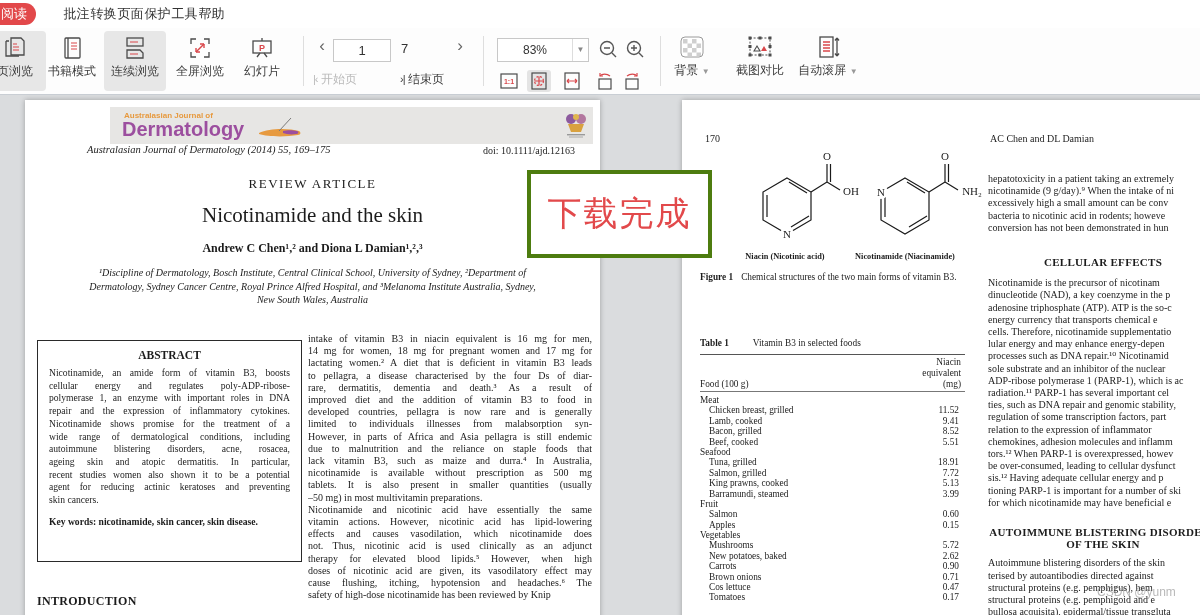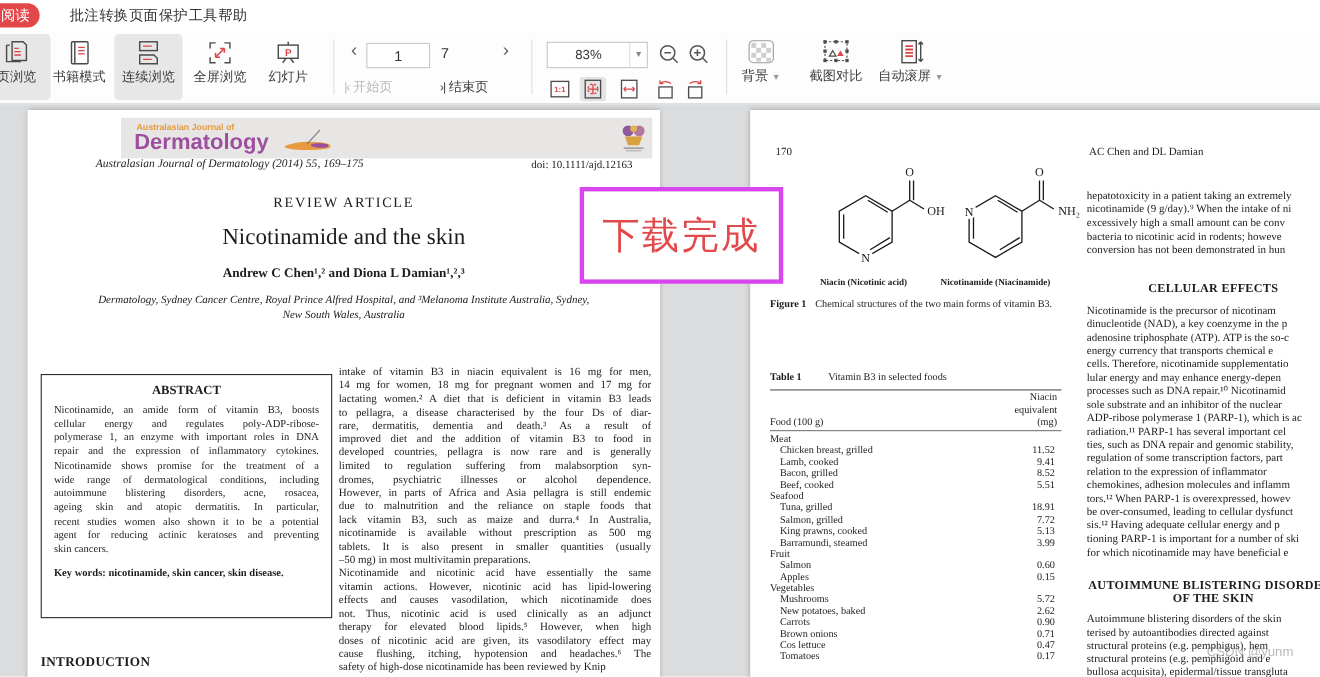--- a/index.html
+++ b/index.html
@@ -86,21 +86,21 @@
   .th2 { position:absolute; right:4px; top:2px; text-align:right; line-height:11px; }
   .trow { display:flex; height:10.4px; line-height:10.4px; }
   .trow .tl { flex:1; white-space:nowrap; }
   .trow:not(.grp) .tl { padding-left:9px; }
   .trow .tv { width:44px; text-align:right; padding-right:6px; }
   .rcol { position:absolute; left:306px; top:73px; width:230px; font-size:10px; line-height:12.2px; }
   .rhead { text-align:center; font-weight:bold; font-size:11px; letter-spacing:.3px; }
   .gap1 { height:22px; } .gap2 { height:9px; } .gap3 { height:17px; } .gap4 { height:7px; }
   
   .overlaybox { position:absolute; left:527px; top:170px; width:185px; height:88px; background:#fff;
-    border:4px solid #d946ef; z-index:60; display:flex; align-items:center; justify-content:center; }
+    border:4px solid #4d7c0f; z-index:60; display:flex; align-items:center; justify-content:center; }
   .overlaytext { color:#e2494b; font-size:34px; letter-spacing:2px; }
   .watermark { position:absolute; left:1097px; top:585px; z-index:55; font-size:12px;
     color:rgba(125,125,125,.55); }
   svg { display:block; }
 </style>
 </head>
 <body>
 
 <div class="menubar">
   <div class="pill">阅读</div>
@@ -363,20 +363,21 @@
             <rect x="6" y="26.4" width="14" height="1.2" fill="#b5b5b5"></rect>
           </svg>
       </span>
     </div>
     <div class="citeline">Australasian Journal of Dermatology (2014) 55, 169–175</div>
     <div class="doi">doi: 10.1111/ajd.12163</div>
     <div class="arttype">REVIEW ARTICLE</div>
     <div class="title">Nicotinamide and the skin</div>
     <div class="authors">Andrew C Chen¹,² and Diona L Damian¹,²,³</div>
     <div class="affil">
+        <div class="ln">¹Discipline of Dermatology, Bosch Institute, Central Clinical School, University of Sydney, ²Department of</div>
         <div class="ln">Dermatology, Sydney Cancer Centre, Royal Prince Alfred Hospital, and ³Melanoma Institute Australia, Sydney,</div>
         <div class="ln">New South Wales, Australia</div>
       </div>
 
     <div class="absbox">
       <div class="absheading">ABSTRACT</div>
       <div class="abslines">
           <div class="para">
             <div class="ln j">Nicotinamide, an amide form of vitamin B3, boosts</div>
             <div class="ln j">cellular energy and regulates poly-ADP-ribose-</div>
@@ -398,22 +399,21 @@
 
     <div class="col2">
         <div class="para">
           <div class="ln j">intake of vitamin B3 in niacin equivalent is 16 mg for men,</div>
           <div class="ln j">14 mg for women, 18 mg for pregnant women and 17 mg for</div>
           <div class="ln j">lactating women.² A diet that is deficient in vitamin B3 leads</div>
           <div class="ln j">to pellagra, a disease characterised by the four Ds of diar-</div>
           <div class="ln j">rare, dermatitis, dementia and death.³ As a result of</div>
           <div class="ln j">improved diet and the addition of vitamin B3 to food in</div>
           <div class="ln j">developed countries, pellagra is now rare and is generally</div>
-          <div class="ln j">limited to regulation suffering from malabsorption syn-</div>
-          <div class="ln j">dromes, psychiatric illnesses or alcohol dependence.</div>
+          <div class="ln j">limited to individuals illnesses from malabsorption syn-</div>
           <div class="ln j">However, in parts of Africa and Asia pellagra is still endemic</div>
           <div class="ln j">due to malnutrition and the reliance on staple foods that</div>
           <div class="ln j">lack vitamin B3, such as maize and durra.⁴ In Australia,</div>
           <div class="ln j">nicotinamide is available without prescription as 500 mg</div>
           <div class="ln j">tablets. It is also present in smaller quantities (usually</div>
           <div class="ln">–50 mg) in most multivitamin preparations.</div>
         </div>
         <div class="para">
           <div class="ln j">  Nicotinamide and nicotinic acid have essentially the same</div>
           <div class="ln j">vitamin actions. However, nicotinic acid has lipid-lowering</div>

